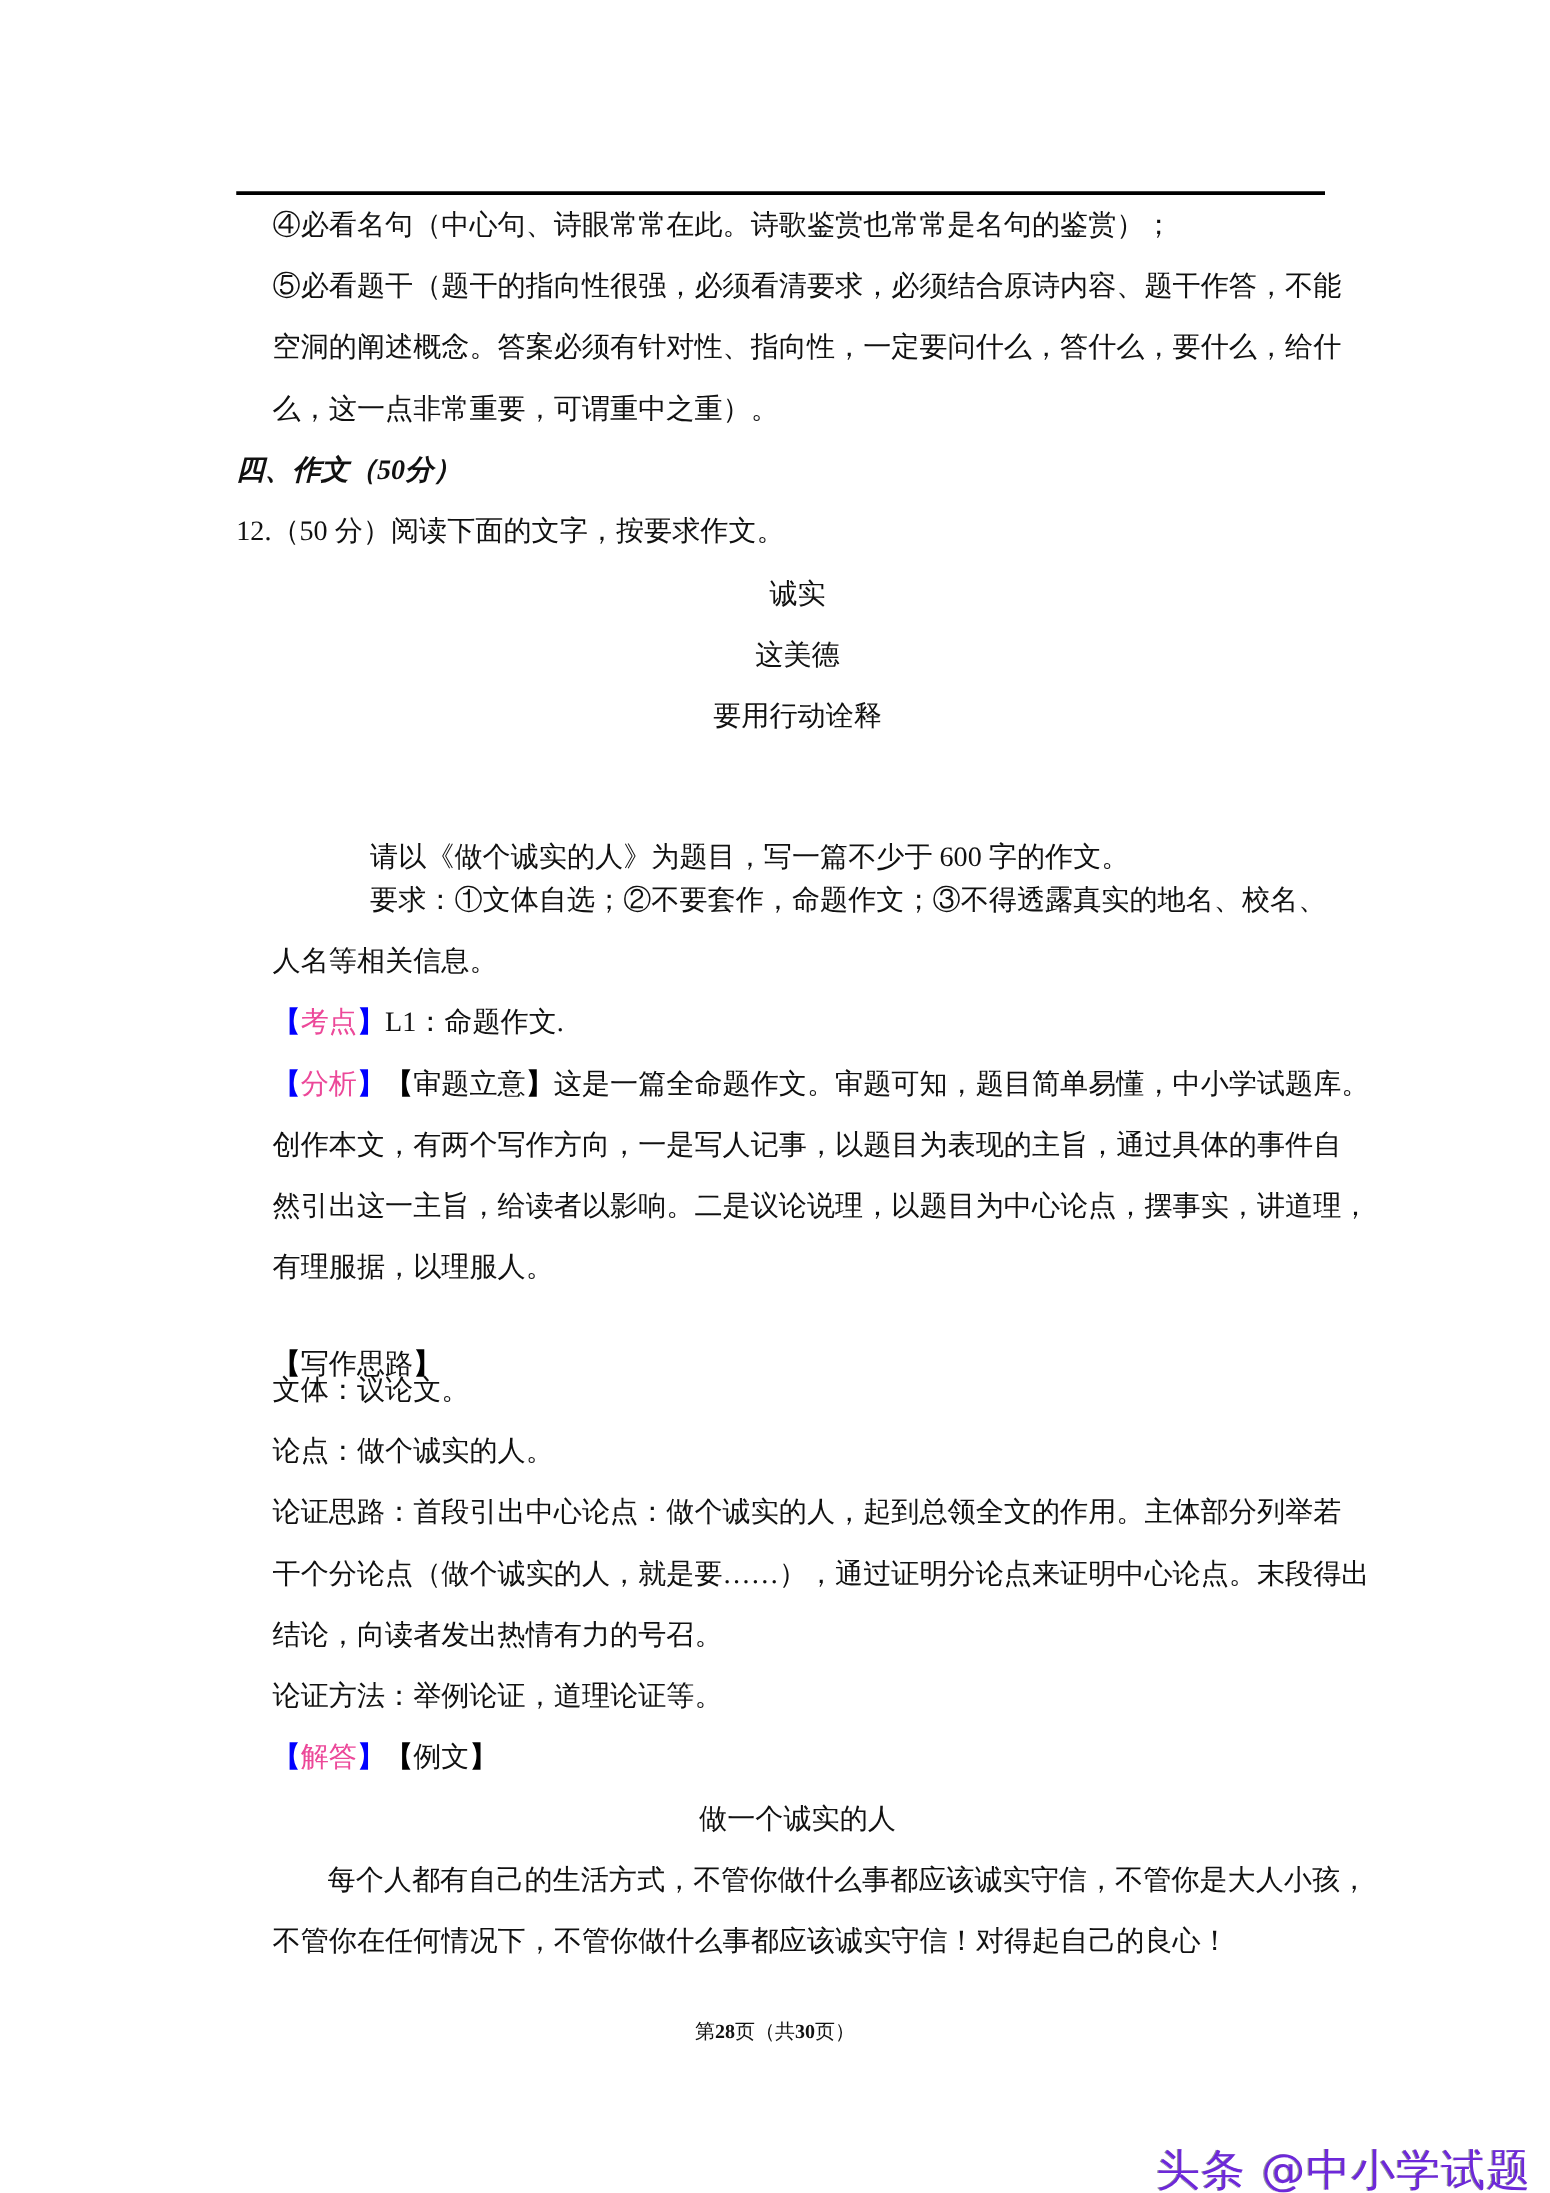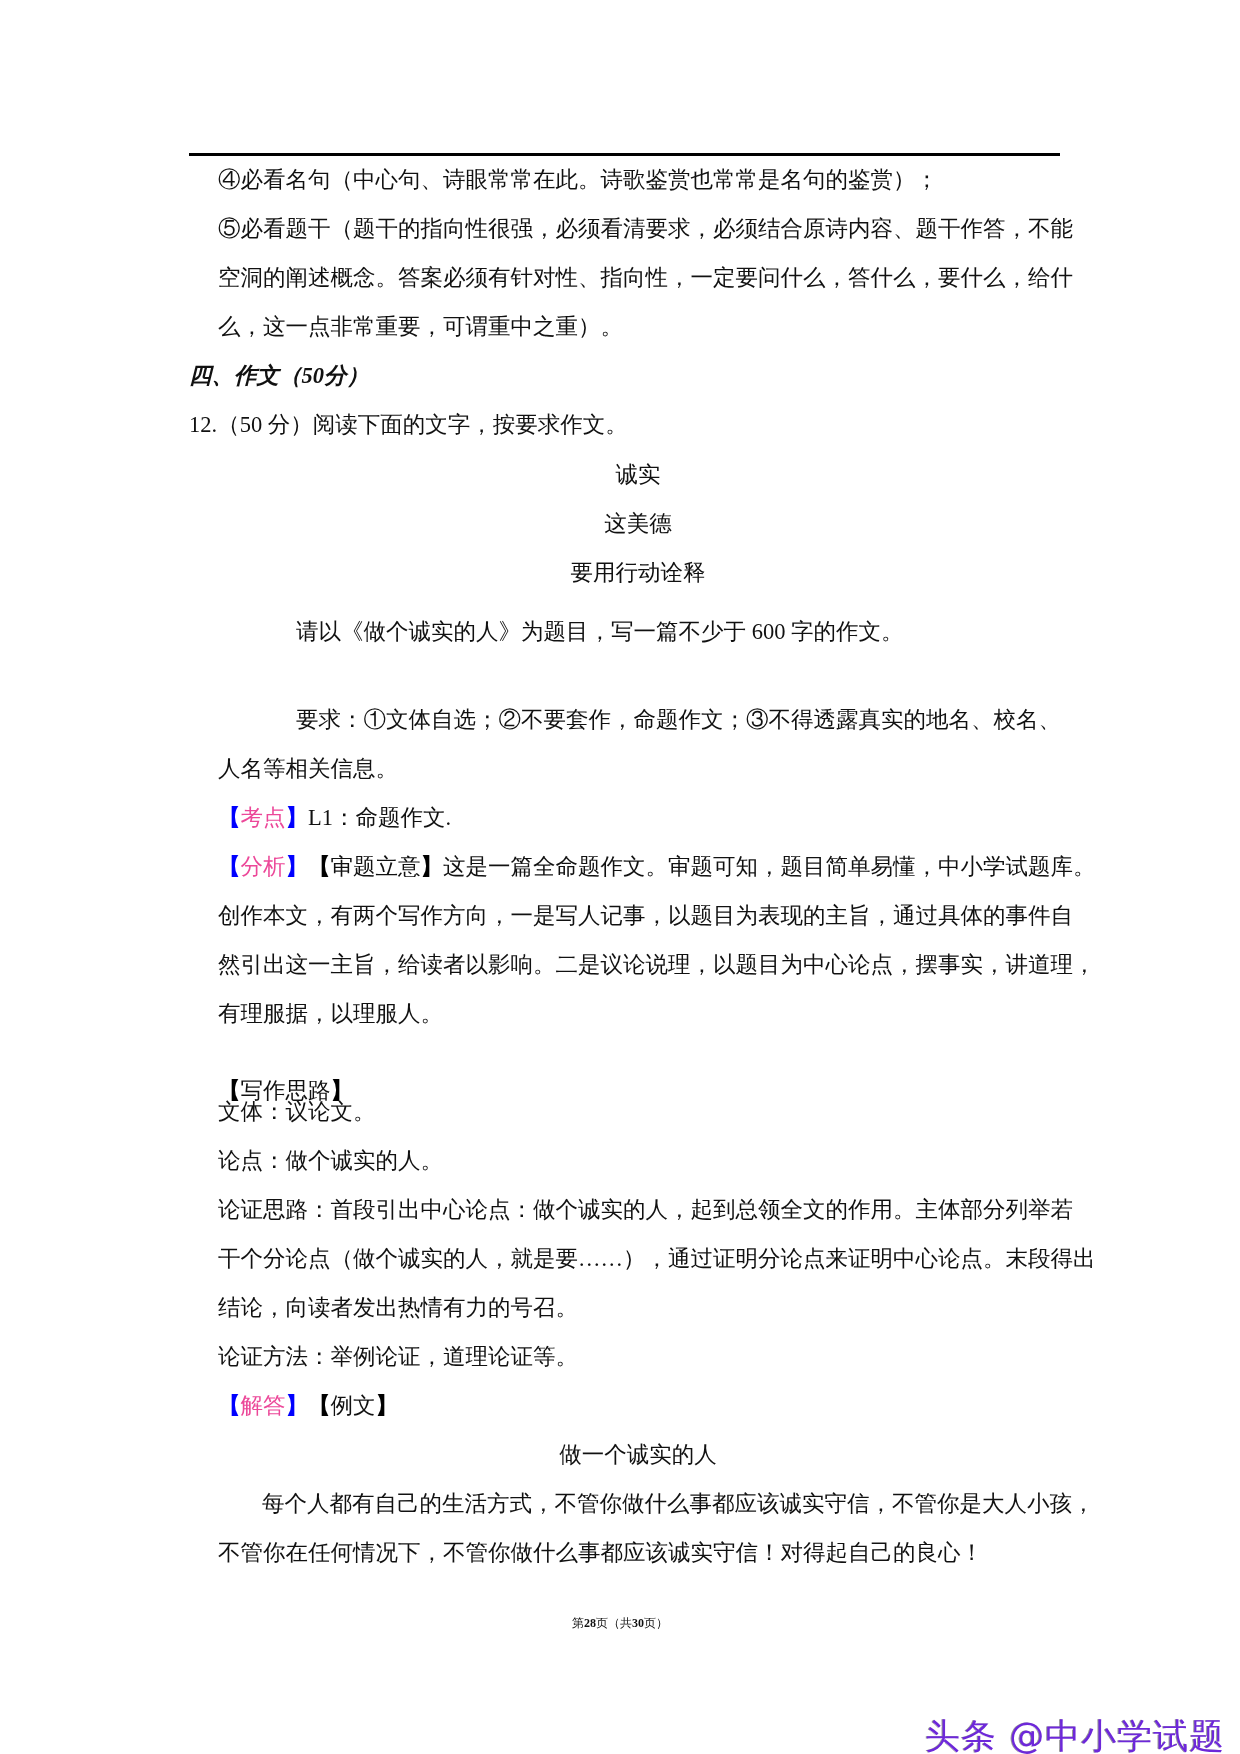--- a/index.html
+++ b/index.html
@@ -9,21 +9,21 @@
   .line { position: absolute; left: 0; white-space: nowrap; font-size: 22.5px; line-height: 30px; }
   .ind { left: 218px; }
   .ind2 { left: 296px; }
   .ind3 { left: 262px; }
   .hd { left: 189px; }
   .center { left: 0; width: 1276px; text-align: center; }
   .bold { font-weight: bold; font-style: italic; }
   .blue { color: #ec4899; }
   .br { color: #0000ff; font-weight: bold; }
   .brk { color: #000; font-weight: bold; }
-  .footer { position: absolute; left: 0; width: 1240px; top: 1615px; text-align: center; font-size: 12px; }
+  .footer { position: absolute; left: 0; width: 1240px; top: 1615px; text-align: center; font-size: 16px; }
   .footer b { font-weight: bold; }
   .wm { position: absolute; left: 925px; top: 1695px; font-family: "DejaVu Sans", sans-serif; font-size: 35px;
         color: #6d28d9; letter-spacing: 1px; text-shadow: 1px 1px 0 #fff, -1px 0 0 #999; margin-top: 18px; }
 </style>
 </head>
 <body>
 
 <div class="rule"></div>
 
 <div class="line ind" style="top:165px">④必看名句（中心句、诗眼常常在此。诗歌鉴赏也常常是名句的鉴赏）；</div>
@@ -31,21 +31,21 @@
 <div class="line ind" style="top:263px">空洞的阐述概念。答案必须有针对性、指向性，一定要问什么，答什么，要什么，给什</div>
 <div class="line ind" style="top:312px">么，这一点非常重要，可谓重中之重）。</div>
 
 <div class="line hd bold" style="top:361px">四、作文（50分）</div>
 <div class="line hd" style="top:410px">12.（50 分）阅读下面的文字，按要求作文。</div>
 
 <div class="line center" style="top:460px">诚实</div>
 <div class="line center" style="top:509px">这美德</div>
 <div class="line center" style="top:558px">要用行动诠释</div>
 
-<div class="line ind2" style="top:617px">请以《做个诚实的人》为题目，写一篇不少于 600 字的作文。</div>
+<div class="line ind2" style="top:671px">请以《做个诚实的人》为题目，写一篇不少于 600 字的作文。</div>
 <div class="line ind2" style="top:705px">要求：①文体自选；②不要套作，命题作文；③不得透露真实的地名、校名、</div>
 <div class="line ind" style="top:754px">人名等相关信息。</div>
 
 <div class="line ind" style="top:803px">
   <span class="br">【</span><span class="blue">考点</span><span class="br">】</span><span>L1：命题作文.</span>
 </div>
 
 <div class="line ind" style="top:852px">
   <span class="br">【</span><span class="blue">分析</span><span class="br">】</span><span class="brk">【</span><span>审题立意</span><span class="brk">】</span><span>这是一篇全命题作文。审题可知，题目简单易懂，中小学试题库。</span>
 </div>

